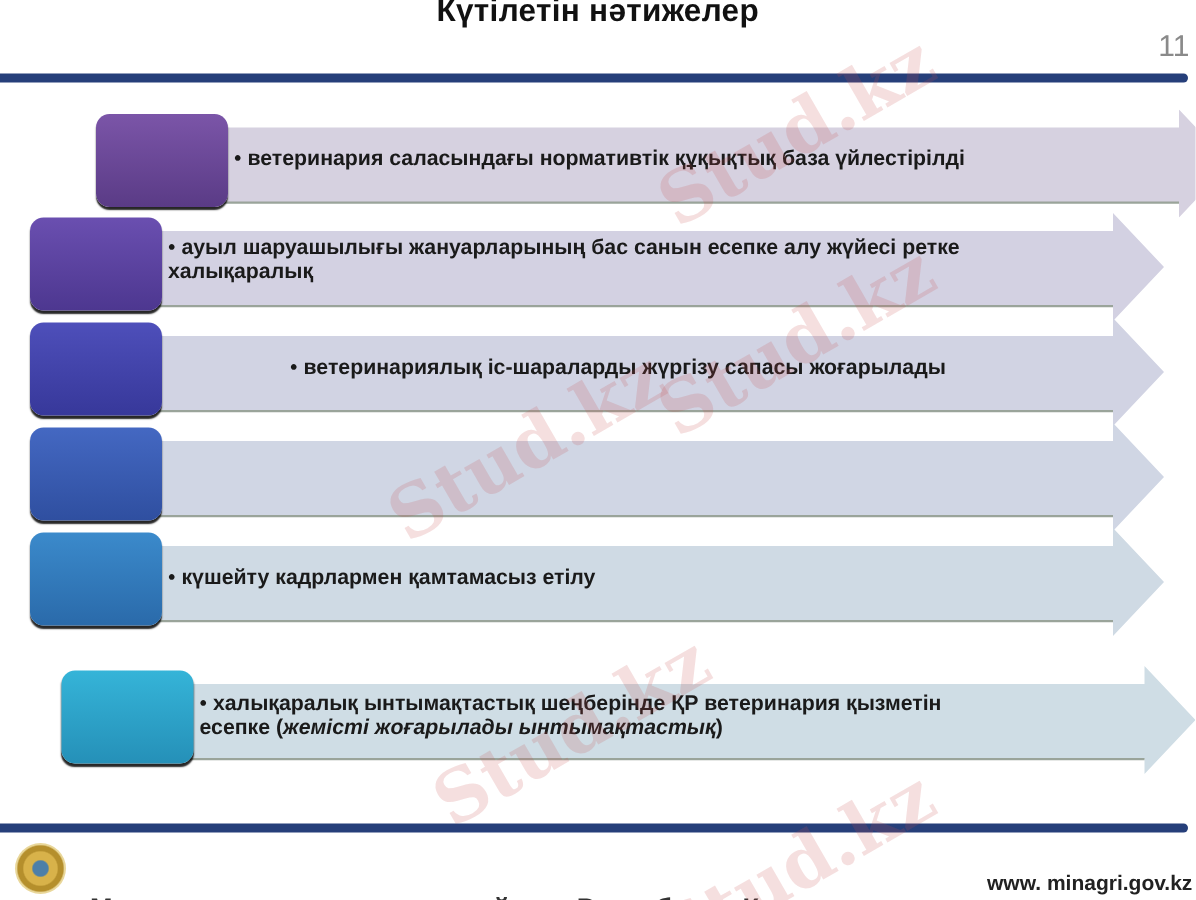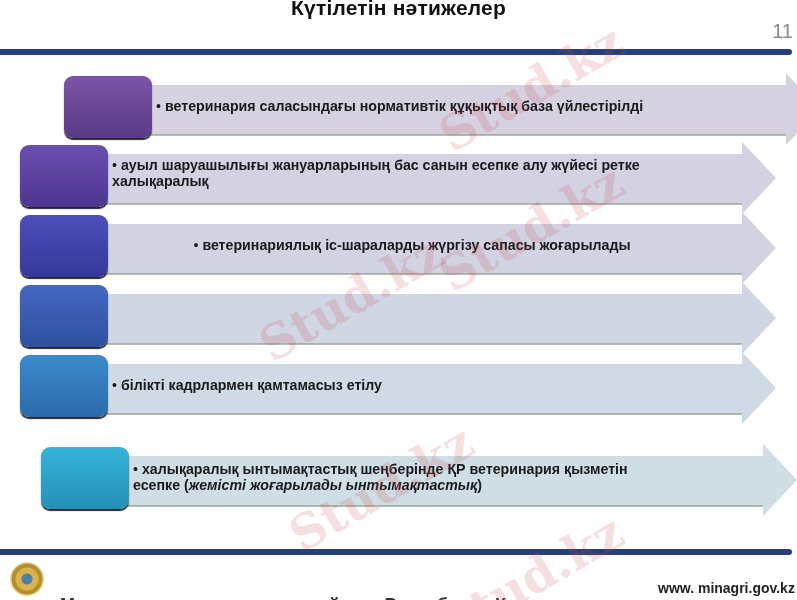--- a/index.html
+++ b/index.html
@@ -113,21 +113,21 @@
   </div>
 
   <div class="row" style="top:355px;">
     <div class="arrow">
       <svg width="672" height="72" viewBox="0 0 672 72">
           <polygon class="arrow-poly" points="0,12 638,12 638,0 672,36 638,72 638,62 0,62" fill="#cfdae4"></polygon>
           <line x1="0" y1="62" x2="638" y2="62" stroke="#9aa49a" stroke-width="1.5"></line>
         </svg>
     </div>
     <div class="square" style="background: linear-gradient(rgb(59, 138, 203), rgb(42, 106, 170));"></div>
-    <div class="row-text" style="top:22px;"><span class="bullet">•</span><span>білікті кадрлармен қамтамасыз етілу</span></div>
+    <div class="row-text" style="top:22px;"><span class="bullet">•</span><span>күшейту кадрлармен қамтамасыз етілу</span></div>
   </div>
 
   <div class="row" style="top:447px;margin-left:21px;">
     <div class="arrow">
       <svg width="672" height="72" viewBox="0 0 672 72">
           <polygon class="arrow-poly" points="0,12 638,12 638,0 672,36 638,72 638,62 0,62" fill="#cfdde5"></polygon>
           <line x1="0" y1="62" x2="638" y2="62" stroke="#9aa49a" stroke-width="1.5"></line>
         </svg>
     </div>
     <div class="square" style="background: linear-gradient(rgb(53, 180, 216), rgb(37, 144, 184));"></div>

